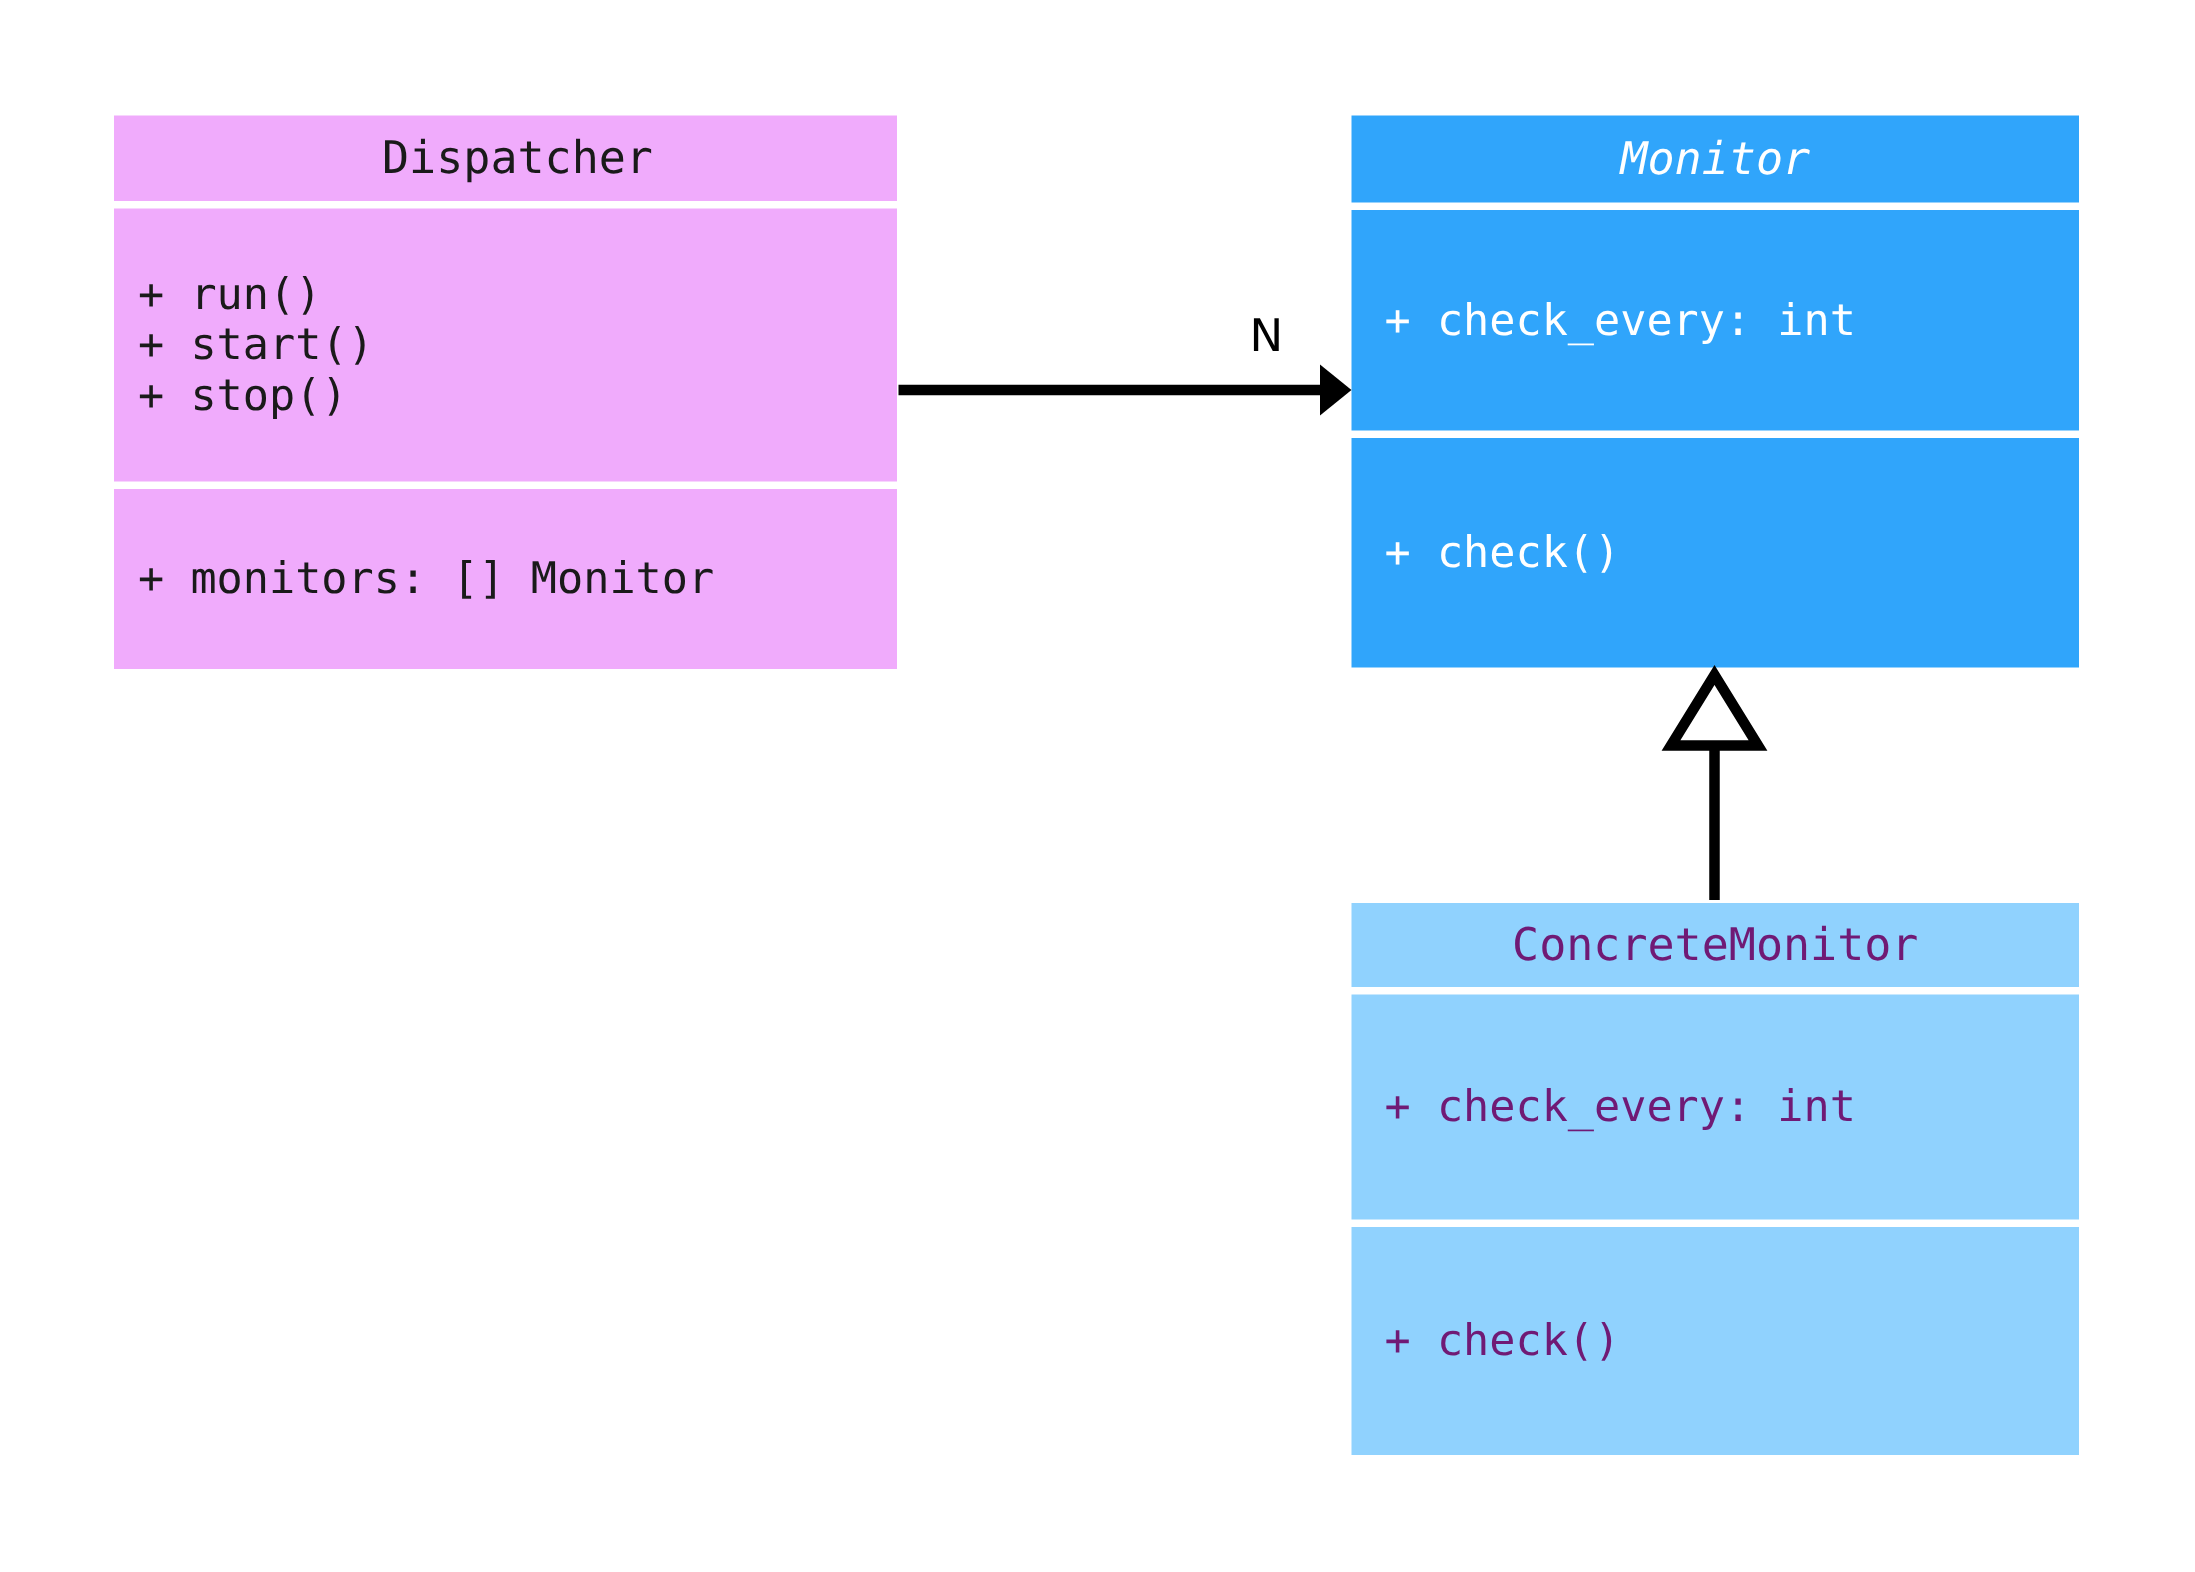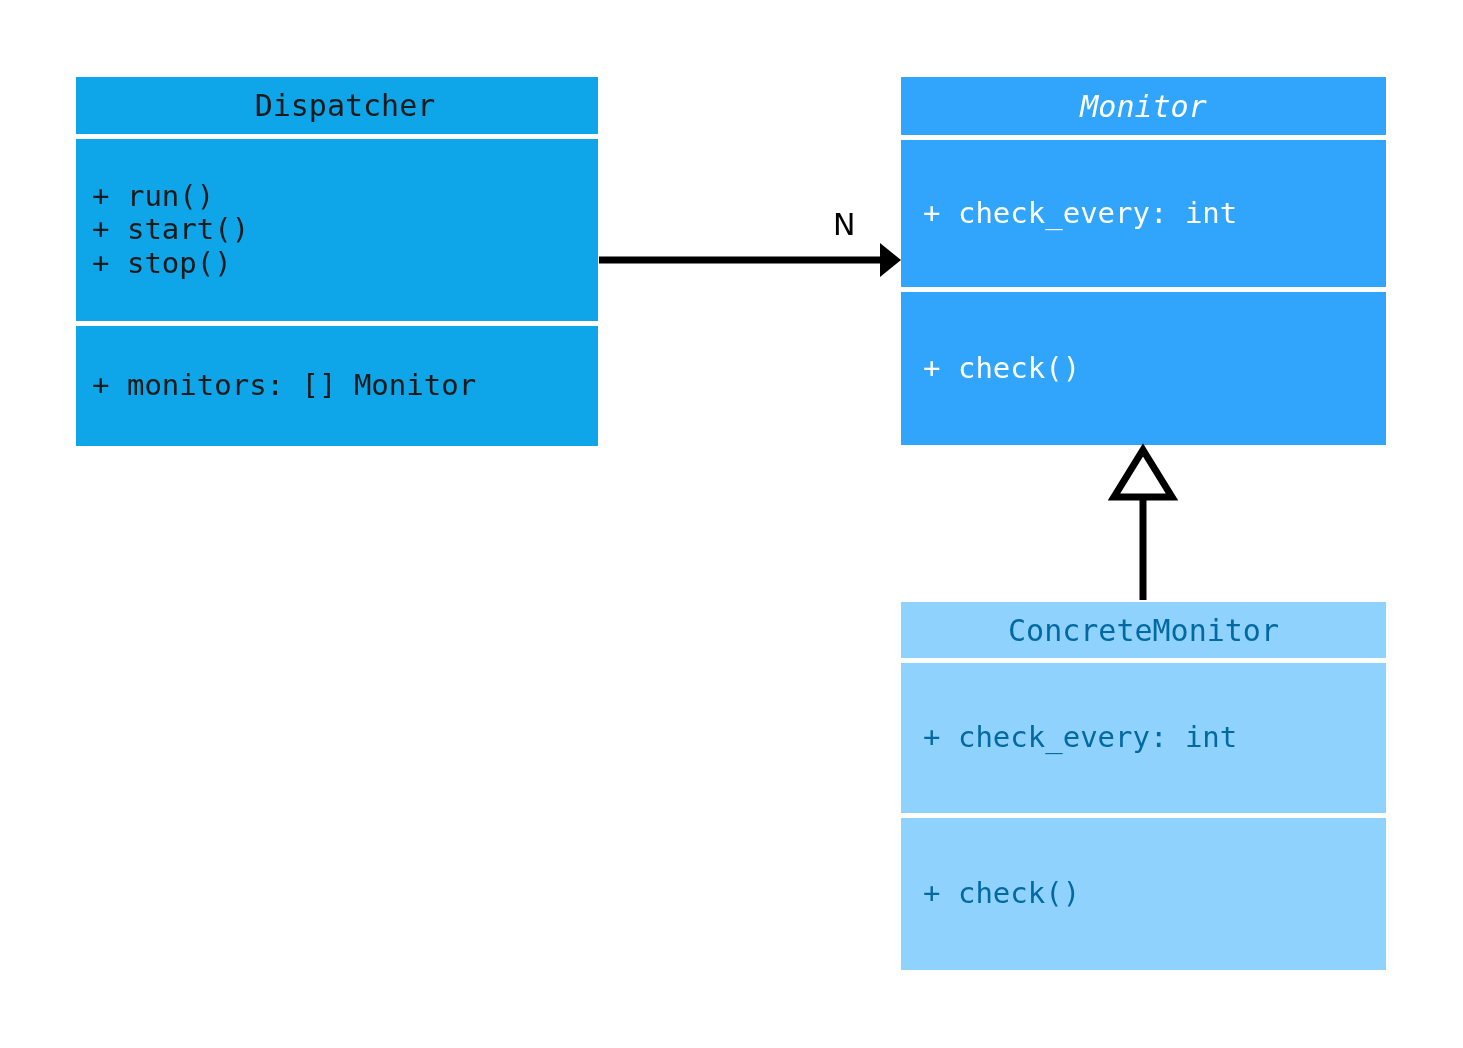--- a/index.html
+++ b/index.html
@@ -55,21 +55,21 @@
   }
 
   
   #class-dispatcher {
     left: 76px;
     top: 77px;
     width: 522px;
     height: 369px;
   }
   #class-dispatcher .uml-compartment {
-    background: #0ea5e9;
+    background: #f0abfc;
     color: #1a1a1a;
     padding-left: 16px;
   }
   #dispatcher-header { height: 57px; }
   #dispatcher-attrs  { height: 120px; margin-top: 5px; }
   #dispatcher-ops    { height: 182px; margin-top: 5px; }
 
   
   #class-monitor {
     left: 901px;
@@ -87,21 +87,21 @@
 
   
   #class-concretemonitor {
     left: 901px;
     top: 602px;
     width: 485px;
     height: 368px;
   }
   #class-concretemonitor .uml-compartment {
     background: #90d2fe;
-    color: #0369a1;
+    color: #701a75;
   }
   #concrete-header { height: 56px; }
   #concrete-attrs  { height: 150px; margin-top: 5px; }
   #concrete-ops    { height: 152px; margin-top: 5px; }
 
   
   #connectors {
     position: absolute;
     left: 0; top: 0;
     width: 1463px;

